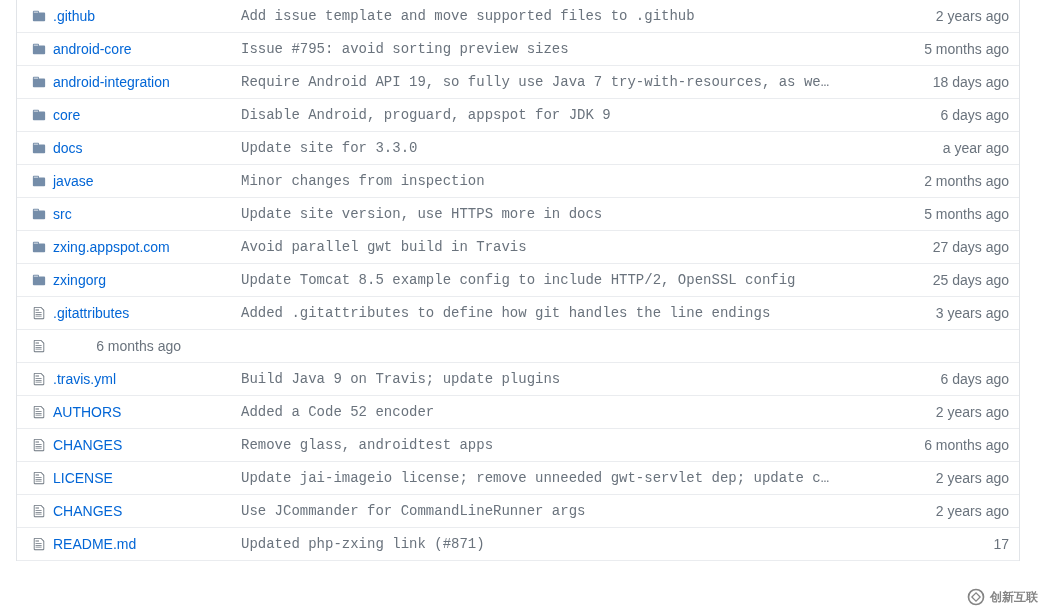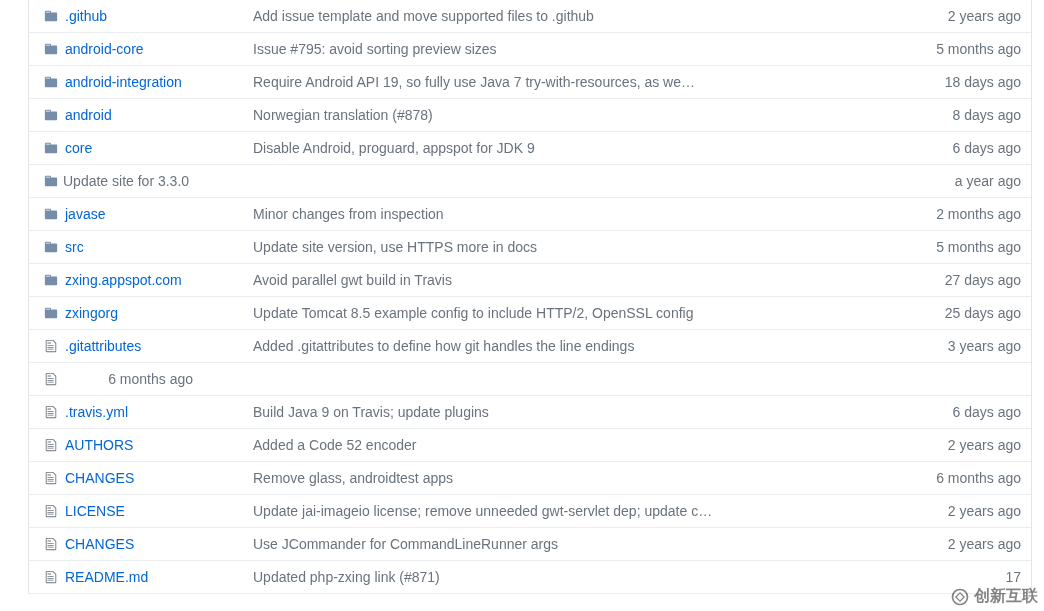--- a/index.html
+++ b/index.html
@@ -11,21 +11,21 @@
       font-family: -apple-system, BlinkMacSystemFont, "Segoe UI", Helvetica, Arial, sans-serif;
       font-size: 14px;
       color: #24292e;
       background: #ffffff;
       width: 1044px;
       height: 611px;
       overflow: hidden;
     }
     .file-list {
       width: 1004px;
-      margin-left: 28px;
+      margin-left: 16px;
       border: 1px solid #e1e4e8;
       border-top: none;
       border-bottom: none;
       background: #ffffff;
     }
     .row {
       display: flex;
       align-items: center;
       border-bottom: 1px solid #eaecef;
       height: 33px;
@@ -56,34 +56,35 @@
     .name-col a {
       color: #0366d6;
       text-decoration: none;
     }
     .msg-col {
       flex: 1 1 auto;
       color: #6a737d;
       overflow: hidden;
       text-overflow: ellipsis;
       white-space: nowrap;
+      font-family: Liberation Mono, monospace;
     }
     .age-col {
       flex: 0 0 130px;
       text-align: right;
       color: #6a737d;
       white-space: nowrap;
     }
     .watermark {
       position: absolute;
       right: 0;
       bottom: 0;
       display: flex;
       align-items: center;
-      font-size: 16px;
+      font-size: 12px;
       font-weight: bold;
       color: #333;
       opacity: 0.6;
       padding: 4px 6px;
     }
     .watermark svg {
       width: 20px;
       height: 20px;
       margin-right: 4px;
     }
@@ -122,40 +123,31 @@
       <span class="name-col"><a href="#">android-integration</a></span>
       <span class="msg-col">Require Android API 19, so fully use Java 7 try-with-resources, as we…</span>
       <span class="age-col">18 days ago</span>
     </div>
     <div class="row">
       <span class="icon-col folder">
         <svg viewBox="0 0 14 16">
           <path fill-rule="evenodd" d="M13 4H7V3c0-.66-.31-1-1-1H1c-.55 0-1 .45-1 1v10c0 .55.45 1 1 1h12c.55 0 1-.45 1-1V5c0-.55-.45-1-1-1zM6 4H1V3h5v1z"></path>
         </svg>
       </span>
-      <span class="name-col"><a href="#">android</a></span>
-      <span class="msg-col">Norwegian translation (#878)</span>
-      <span class="age-col">8 days ago</span>
-    </div>
-    <div class="row">
-      <span class="icon-col folder">
-        <svg viewBox="0 0 14 16">
-          <path fill-rule="evenodd" d="M13 4H7V3c0-.66-.31-1-1-1H1c-.55 0-1 .45-1 1v10c0 .55.45 1 1 1h12c.55 0 1-.45 1-1V5c0-.55-.45-1-1-1zM6 4H1V3h5v1z"></path>
-        </svg>
-      </span>
       <span class="name-col"><a href="#">core</a></span>
       <span class="msg-col">Disable Android, proguard, appspot for JDK 9</span>
       <span class="age-col">6 days ago</span>
     </div>
     <div class="row">
       <span class="icon-col folder">
         <svg viewBox="0 0 14 16">
           <path fill-rule="evenodd" d="M13 4H7V3c0-.66-.31-1-1-1H1c-.55 0-1 .45-1 1v10c0 .55.45 1 1 1h12c.55 0 1-.45 1-1V5c0-.55-.45-1-1-1zM6 4H1V3h5v1z"></path>
         </svg>
       </span>
+      <span class="name-col"><a href="#">docs</a></span>
       <span class="msg-col">Update site for 3.3.0</span>
       <span class="age-col">a year ago</span>
     </div>
     <div class="row">
       <span class="icon-col folder">
         <svg viewBox="0 0 14 16">
           <path fill-rule="evenodd" d="M13 4H7V3c0-.66-.31-1-1-1H1c-.55 0-1 .45-1 1v10c0 .55.45 1 1 1h12c.55 0 1-.45 1-1V5c0-.55-.45-1-1-1zM6 4H1V3h5v1z"></path>
         </svg>
       </span>
       <span class="name-col"><a href="#">javase</a></span>

